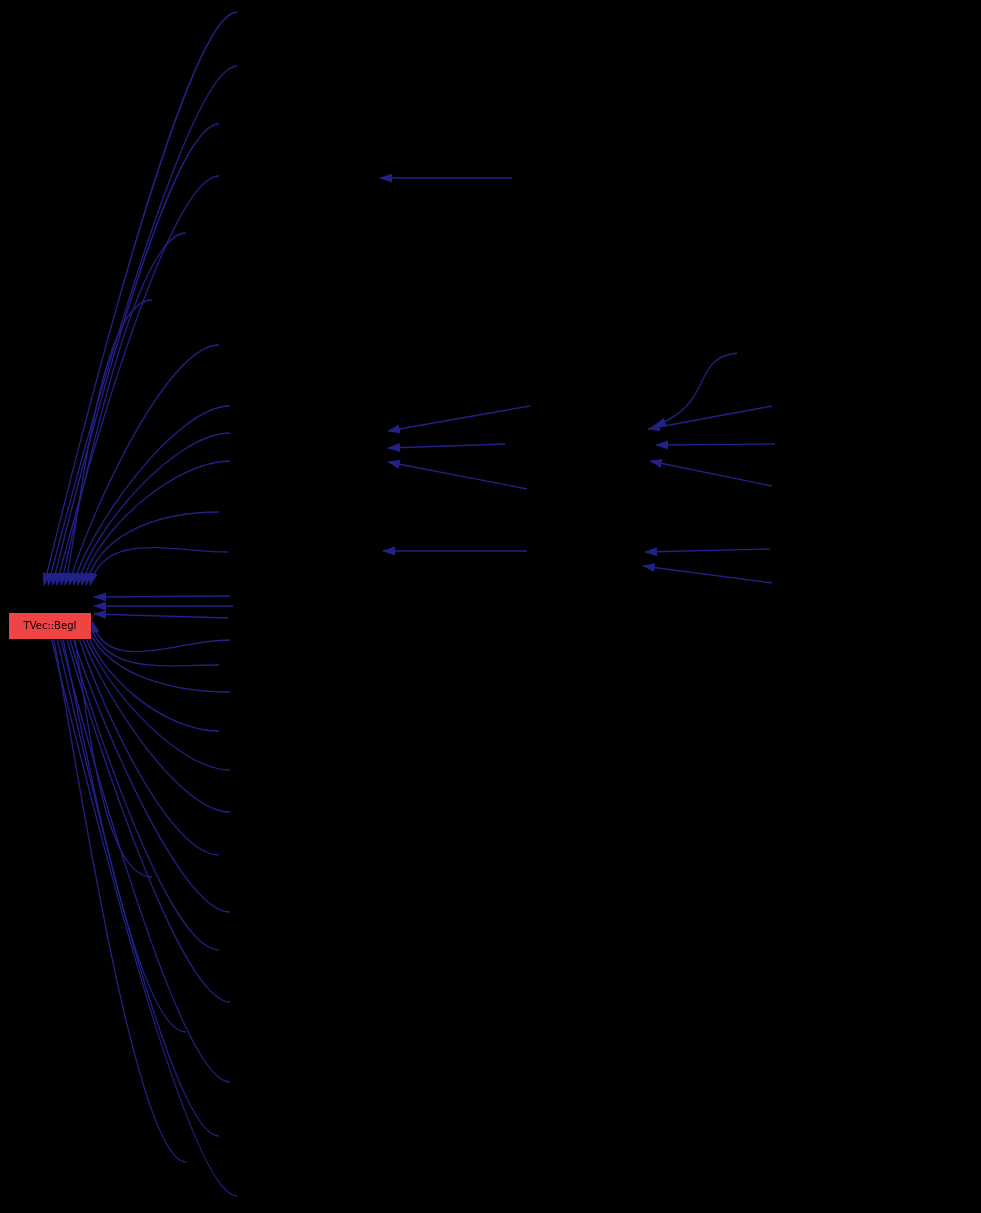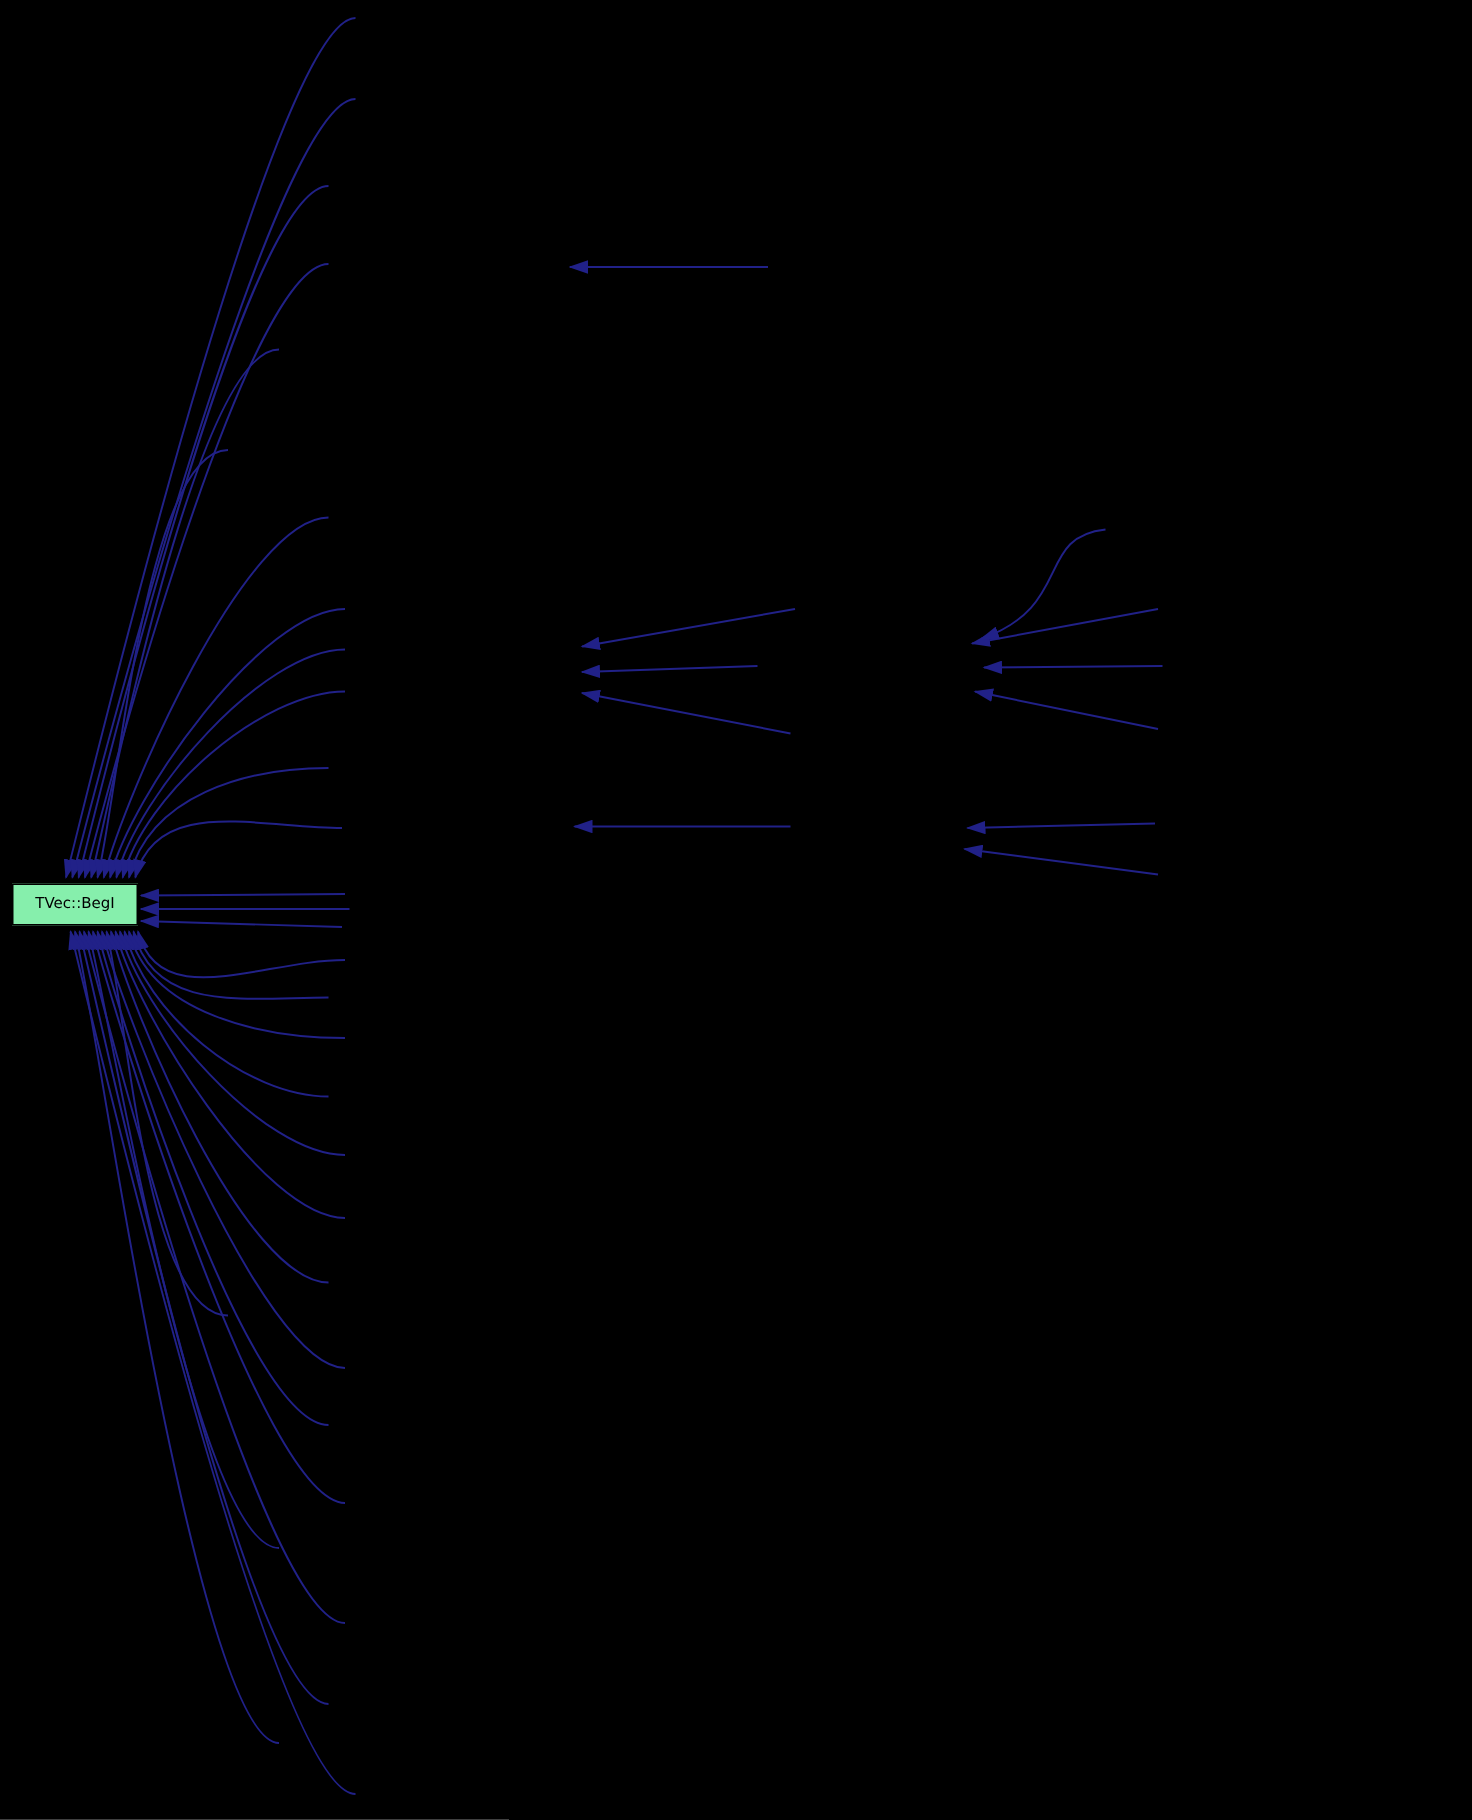--- a/index.html
+++ b/index.html
@@ -77,16 +77,16 @@
       <path d="M505,444 L388,448" fill="none" stroke="#212188" stroke-width="1.3" marker-end="url(#ah)"></path>
       <path d="M527,489 L388,462" fill="none" stroke="#212188" stroke-width="1.3" marker-end="url(#ah)"></path>
       <path d="M772,406 L648,429" fill="none" stroke="#212188" stroke-width="1.3" marker-end="url(#ah)"></path>
       <path d="M775,444 L656,445" fill="none" stroke="#212188" stroke-width="1.3" marker-end="url(#ah)"></path>
       <path d="M772,486 L650,461" fill="none" stroke="#212188" stroke-width="1.3" marker-end="url(#ah)"></path>
       <path d="M527,551 L383,551" fill="none" stroke="#212188" stroke-width="1.3" marker-end="url(#ah)"></path>
       <path d="M770,549 L645,552" fill="none" stroke="#212188" stroke-width="1.3" marker-end="url(#ah)"></path>
       <path d="M772,583 L643,566" fill="none" stroke="#212188" stroke-width="1.3" marker-end="url(#ah)"></path>
       <path d="M737,353 C690,358 716,404 654,426" fill="none" stroke="#212188" stroke-width="1.3" marker-end="url(#ah)"></path>
     </svg>
-  <div class="node" style="left: 8px; top: 589px; width: 84px; height: 28px; background: #86efac; border-color: rgb(0, 0, 0); color: rgb(0, 0, 0);">
+  <div class="node" style="left: 8px; top: 612px; width: 84px; height: 28px; background: #ef4444; border-color: rgb(0, 0, 0); color: rgb(0, 0, 0);">
     <span>TVec::BegI</span>
   </div>
 </div>
 
 </body></html>

